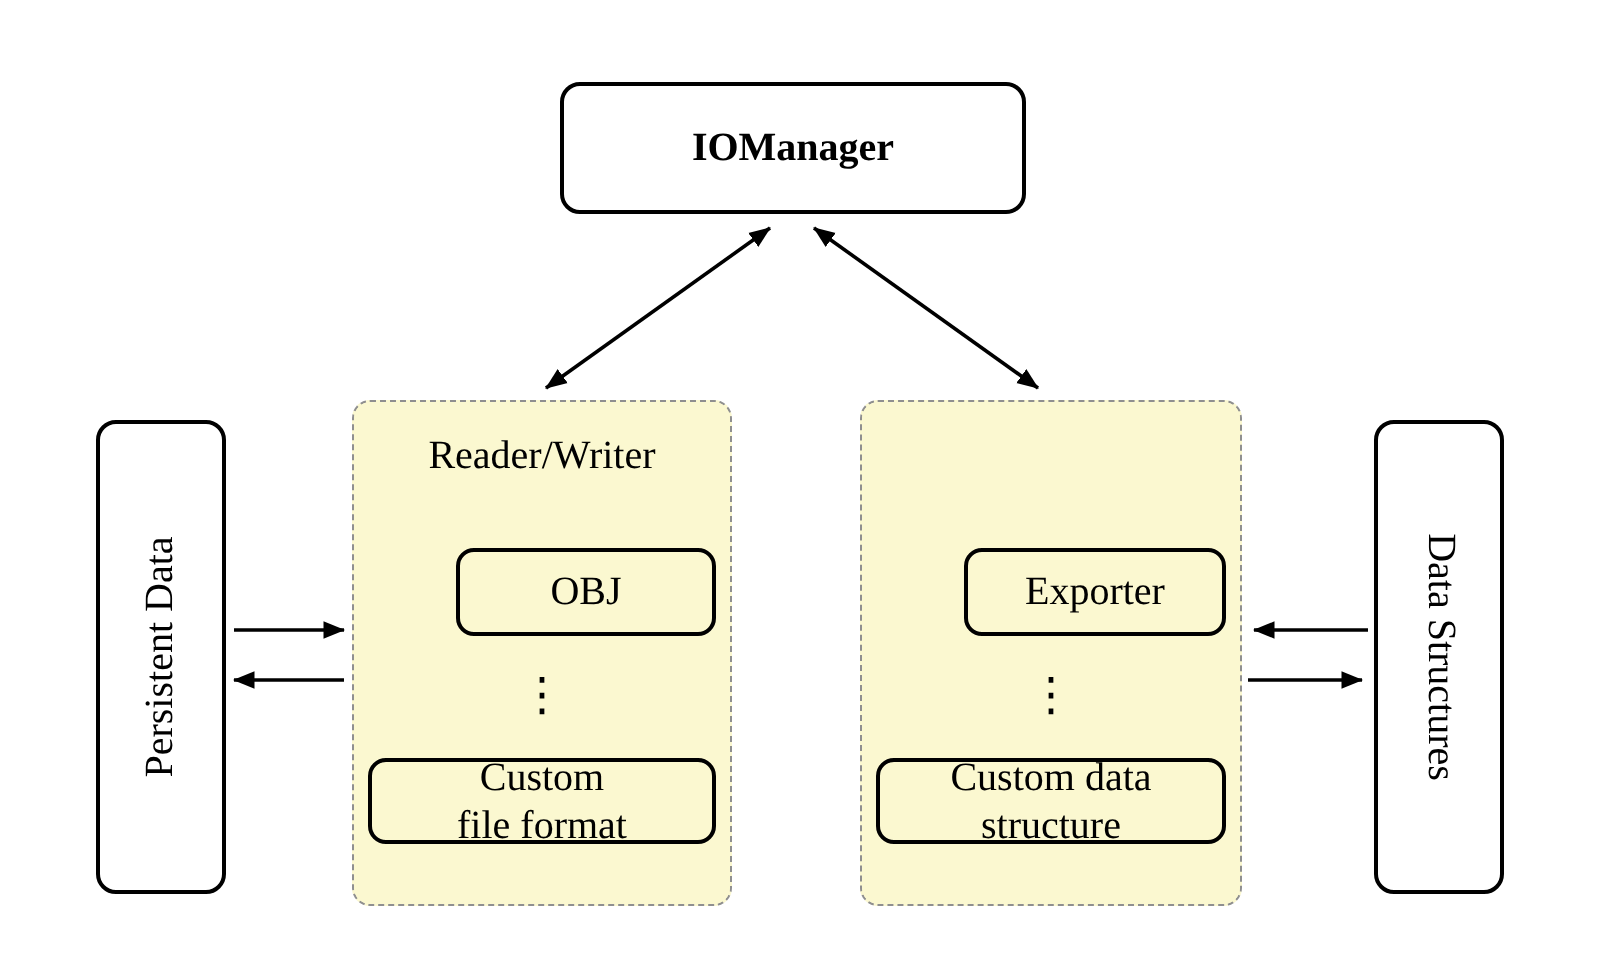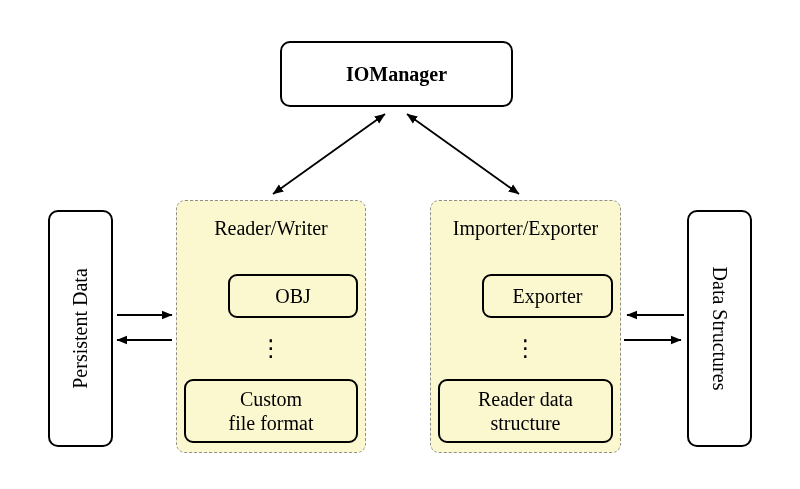--- a/index.html
+++ b/index.html
@@ -57,21 +57,21 @@
     background:var(--panel-fill);
     border:2.5px solid var(--line);
     border-radius:9px;
     display:flex;align-items:center;justify-content:center;
     text-align:center;
     font-size:20px;
     line-height:1.2;
     white-space:pre-line;
   }
   .inner-top{top:73px;height:44px;margin-left:44px;}
-  .inner-bottom{top:178px;height:64px;}
+  .inner-bottom{top:178px;height:43px;}
   .dots{
     position:absolute;left:0;right:0;top:128px;height:38px;
     display:flex;align-items:center;justify-content:center;
     font-family:"DejaVu Sans",sans-serif;
     font-size:23px;
     line-height:1;
   }
   
   .side-box{
     position:absolute;
@@ -115,24 +115,23 @@
 
   <div class="panel panel-left">
     <div class="panel-title">Reader/Writer</div>
     <div class="inner-box inner-top">OBJ</div>
     <div class="dots">⋮</div>
     <div class="inner-box inner-bottom">Custom
 file format</div>
   </div>
 
   <div class="panel panel-right">
-    <div class="panel-title">Importer/Exporter</div>
     <div class="inner-box inner-top">Exporter</div>
     <div class="dots">⋮</div>
-    <div class="inner-box inner-bottom">Reader data
+    <div class="inner-box inner-bottom">Custom data
 structure</div>
   </div>
 
   <div class="side-box side-left">
     <span class="rot rot-ccw">Persistent Data</span>
   </div>
   <div class="side-box side-right">
     <span class="rot rot-cw">Data Structures</span>
   </div>
 

